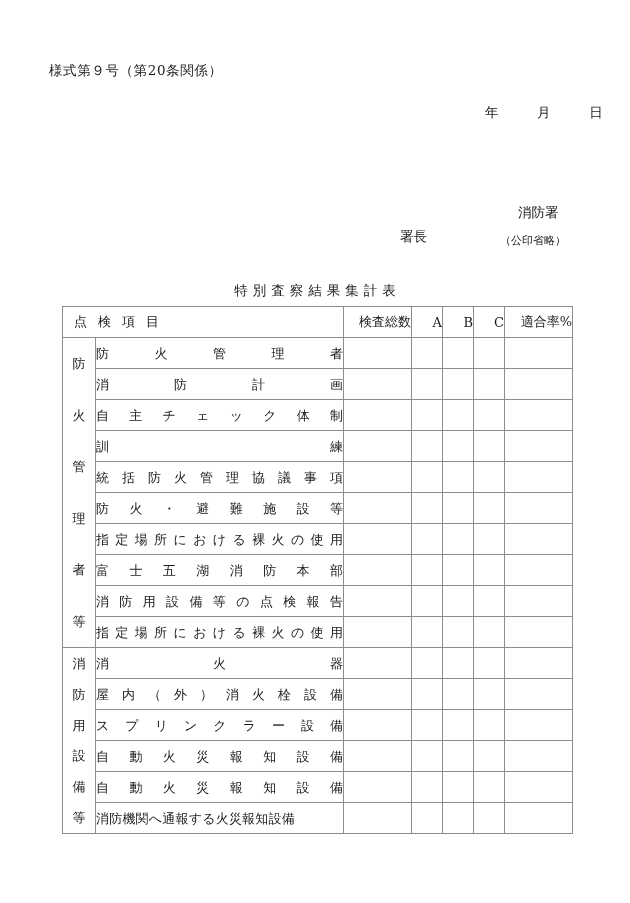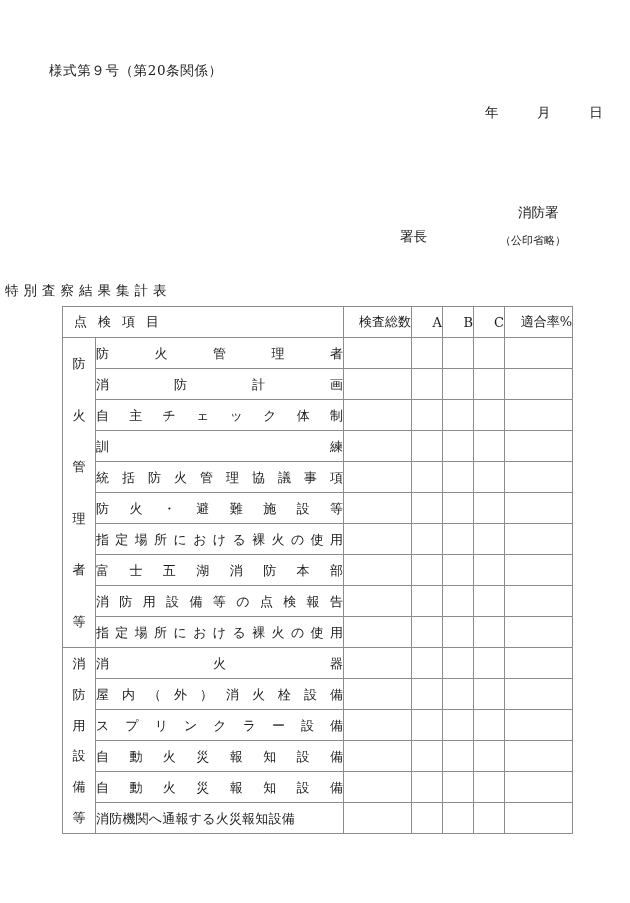--- a/index.html
+++ b/index.html
@@ -79,21 +79,21 @@
     font-size: 11px;
     white-space: nowrap;
     margin-left: 48px;
   }
 
   .doc-title {
     position: absolute;
     left: 0;
     top: 282px;
     width: 630px;
-    text-align: left;
+    text-align: center;
     font-size: 13.5px;
     letter-spacing: 5px;
     text-indent: 5px;
   }
 
   
   .tbl-wrap {
     position: absolute;
     left: 62px;
     top: 306px;

